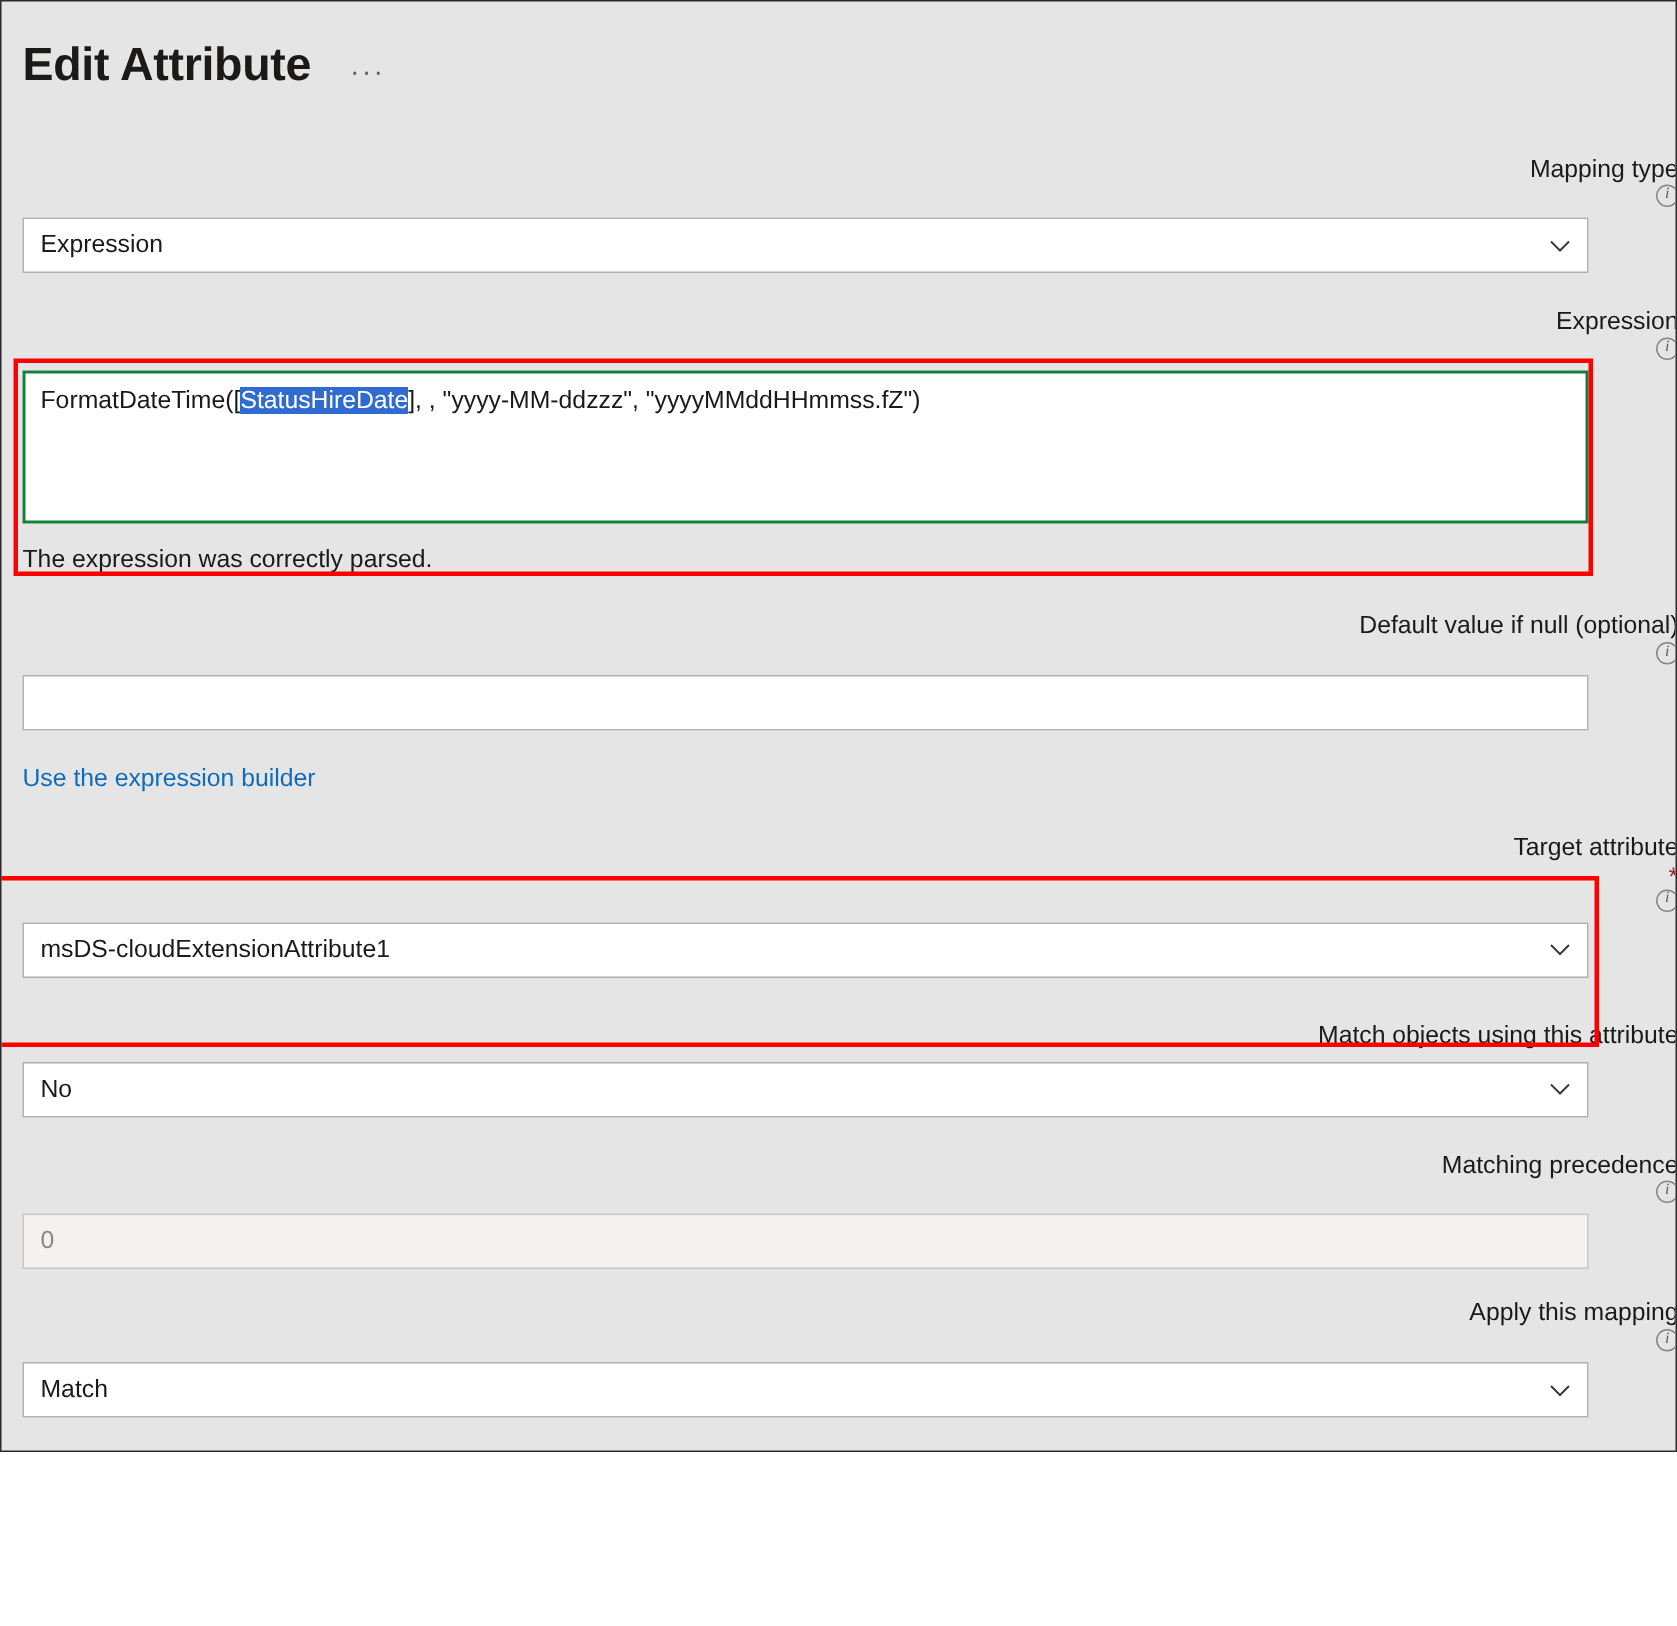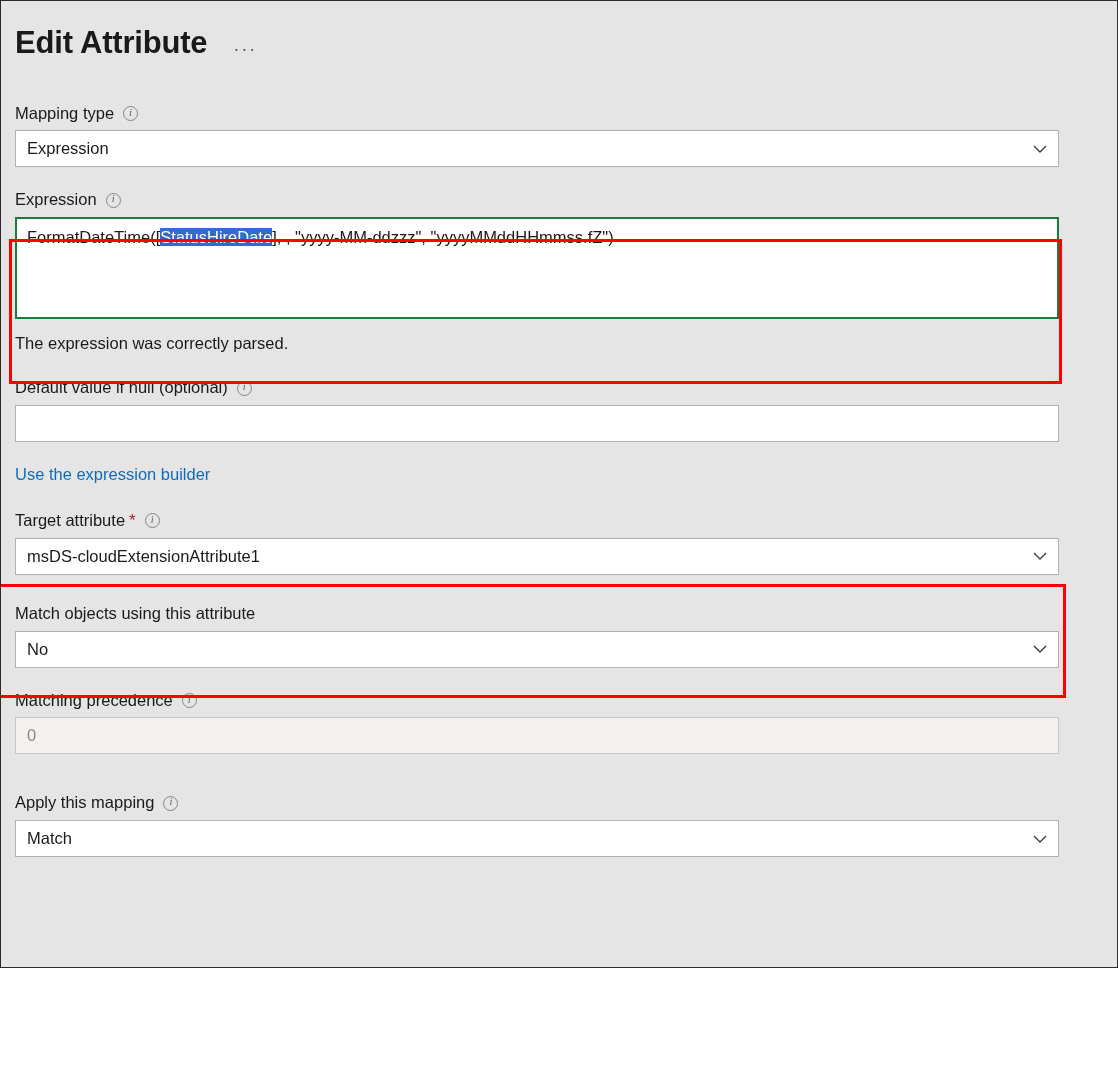--- a/index.html
+++ b/index.html
@@ -53,24 +53,25 @@
 
   
   .form {
     padding: 0 0 0 14px;
   }
   .field {
     position: relative;
   }
   .field-label {
     display: flex;
-    align-items: center;
+    align-items: flex-end;
     font-size: 16.5px;
     color: #1b1a19;
     line-height: 1.2;
+    flex-direction: column;
   }
   .req-star {
     color: #a4262c;
     margin-left: 4px;
     font-size: 17px;
     line-height: 1;
   }
   .info-icon {
     display: inline-flex;
     align-items: center;
@@ -286,21 +287,21 @@
           <span class="info-icon">
               <span>i</span>
             </span>
         </div>
         <div class="ctrl disabled">
           <span>0</span>
         </div>
       </div>
 
       
-      <div class="field" style="margin-top:39px;">
+      <div class="field" style="margin-top:20px;">
         <div class="field-label">
           <span>Apply this mapping</span>
           <span class="info-icon">
               <span>i</span>
             </span>
         </div>
         <div class="ctrl select">
           <span>Match</span>
           <span class="chev">
             <svg width="16" height="16" viewBox="0 0 16 16" fill="none">

